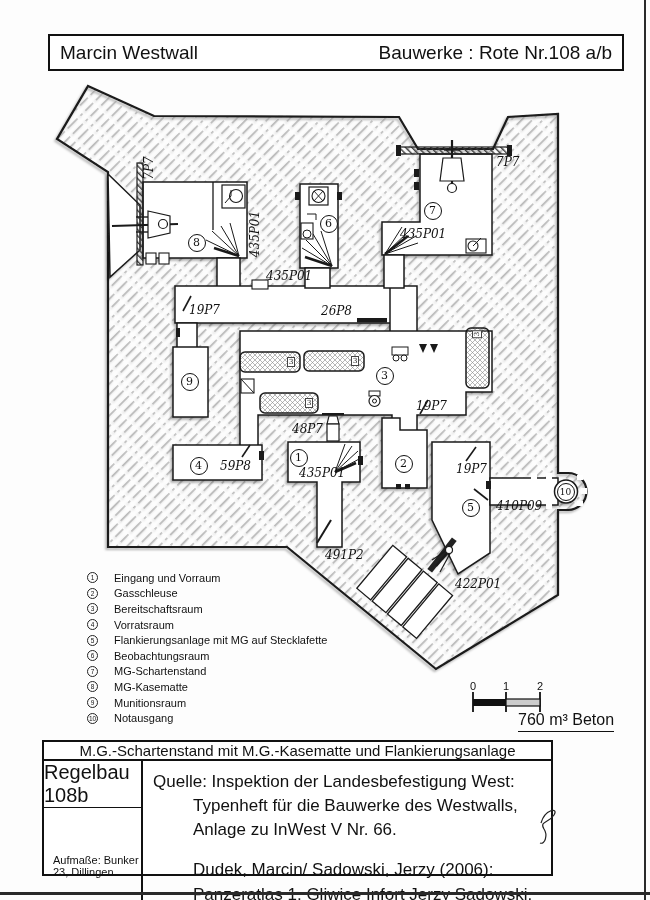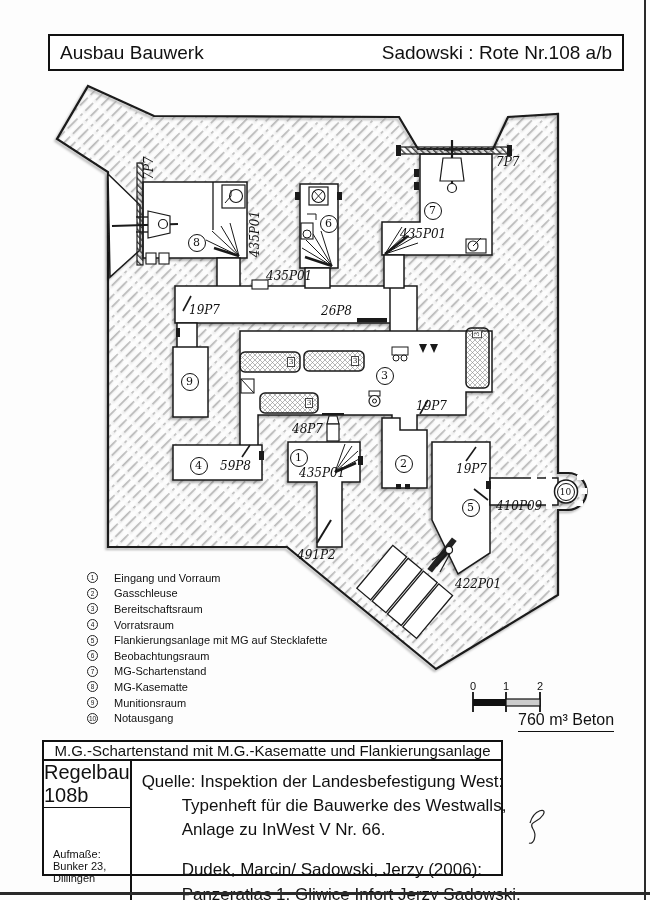--- a/index.html
+++ b/index.html
@@ -24,21 +24,21 @@
   
   .legend{left:87px;top:570px;}
   .lrow{display:flex;align-items:center;gap:16px;height:15.6px;}
   .lc{width:11px;height:11px;border:1px solid #222;border-radius:50%;flex:0 0 11px;
       display:flex;align-items:center;justify-content:center;font-size:6.5px;box-sizing:border-box;}
   .lt{font-size:11px;}
   
   .tick{position:absolute;font-size:11px;transform:translateX(-50%);}
   .vol{left:470px;top:711px;font-size:16px;border-bottom:1.6px solid #111;padding-bottom:2px;margin-left:48px;}
   
-  .ft{left:42px;top:740px;width:461px;height:136px;border:2px solid #111;background:#fff;
+  .ft{left:42px;top:740px;width:511px;height:136px;border:2px solid #111;background:#fff;
       box-sizing:border-box;display:flex;flex-direction:column;}
   .ft-title{height:32px;border-bottom:2px solid #111;display:flex;align-items:center;
       justify-content:center;font-size:15px;}
   .ft-body{flex:1;display:flex;border-radius:32px;}
   .ft-left{width:161px;border-right:2px solid #111;display:flex;flex-direction:column;}
   .ft-model{height:46px;display:flex;align-items:center;justify-content:center;font-size:20px;}
   .ft-row{border-top:1.5px solid #111;flex:1;display:flex;align-items:center;
       padding-left:9px;font-size:11px;}
   .ft-right{flex:1;padding:9px 8px 17px 10px;font-size:17px;line-height:1.42;position:relative;}
   .src{width:350px;padding-left:40px;text-indent:-40px;}
@@ -211,38 +211,38 @@
   <g>
     <line x1="473" y1="692" x2="473" y2="712" stroke="#111" stroke-width="1.8"></line>
     <line x1="506" y1="692" x2="506" y2="712" stroke="#111" stroke-width="1.8"></line>
     <line x1="540" y1="692" x2="540" y2="712" stroke="#111" stroke-width="1.8"></line>
     <rect x="473" y="699" width="33" height="7" fill="#111"></rect>
     <rect x="506" y="699" width="34" height="7" fill="#ccc" stroke="#111" stroke-width="1.2"></rect>
   </g>
 </svg>
 
 <div class="abs hdr">
-  <span>Ausbau Bauwerk</span>
-  <span>Sadowski : Rote Nr.108 a/b</span>
+  <span>Marcin Westwall</span>
+  <span>Bauwerke : Rote Nr.108 a/b</span>
 </div>
 
 <span class="lbl v" style="left:149px;top:168px">7P7</span>
 <span class="lbl" style="left:496px;top:155px">7P7</span>
 <span class="lbl v" style="left:255px;top:234px">435P01</span>
 <span class="lbl" style="left:266px;top:269px">435P01</span>
 <span class="lbl" style="left:400px;top:227px">435P01</span>
 <span class="lbl" style="left:299px;top:466px">435P01</span>
 <span class="lbl" style="left:189px;top:303px">19P7</span>
 <span class="lbl" style="left:321px;top:304px">26P8</span>
 <span class="lbl" style="left:292px;top:422px">48P7</span>
 <span class="lbl" style="left:220px;top:459px">59P8</span>
 <span class="lbl" style="left:416px;top:399px">19P7</span>
 <span class="lbl" style="left:456px;top:462px">19P7</span>
 <span class="lbl" style="left:496px;top:499px">410P09</span>
-<span class="lbl" style="left:297px;top:548px">491P2</span>
+<span class="lbl" style="left:325px;top:548px">491P2</span>
 <span class="lbl" style="left:455px;top:577px">422P01</span>
 
 <div class="rn" style="left:289.5px;top:448.5px">1</div>
 <div class="rn" style="left:394.5px;top:454.5px">2</div>
 <div class="rn" style="left:375.5px;top:366.5px">3</div>
 <div class="rn" style="left:189.5px;top:456.5px">4</div>
 <div class="rn" style="left:461.5px;top:498.5px">5</div>
 <div class="rn" style="left:319.5px;top:214.5px">6</div>
 <div class="rn" style="left:423.5px;top:201.5px">7</div>
 <div class="rn" style="left:187.5px;top:233.5px">8</div>

